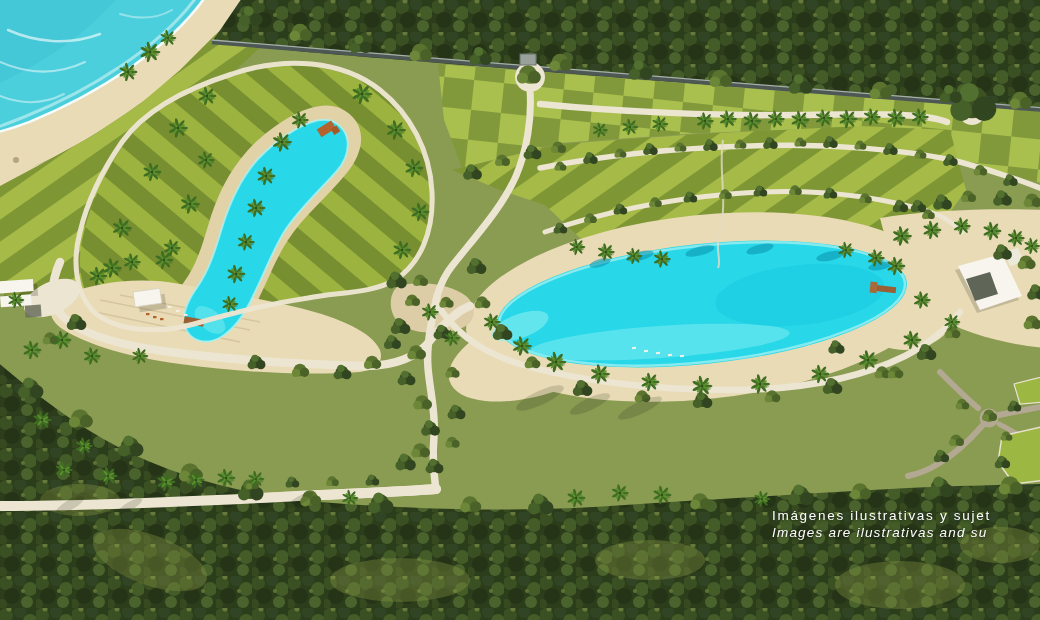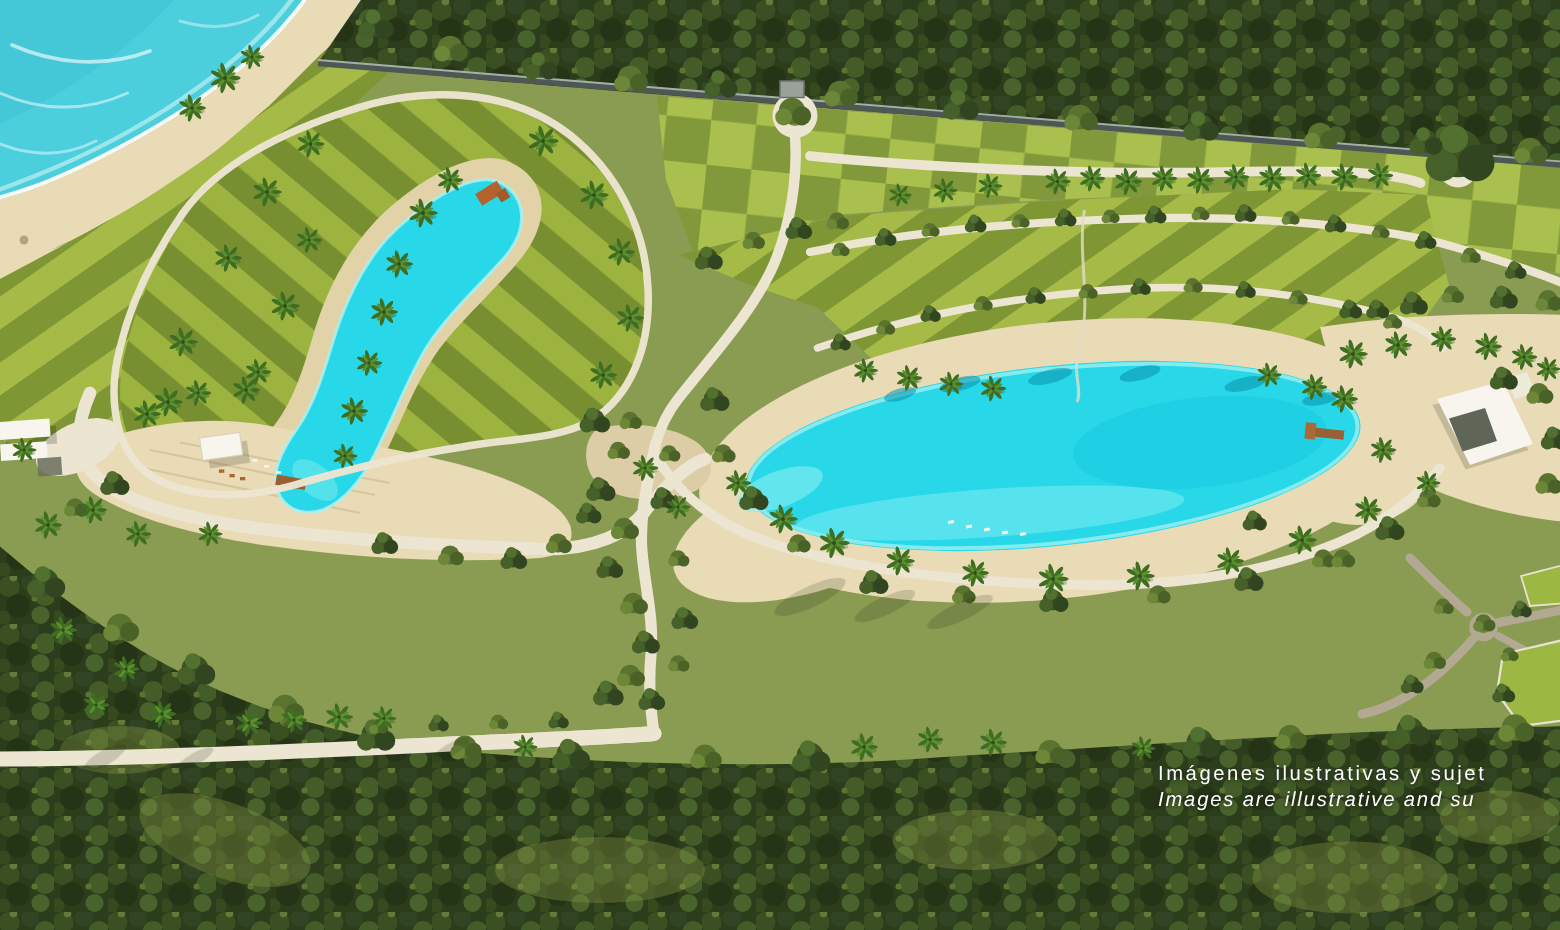--- a/index.html
+++ b/index.html
@@ -452,15 +452,15 @@
     <ellipse cx="590" cy="404" rx="22" ry="6" transform="rotate(-25 590 404)"></ellipse>
     <ellipse cx="640" cy="408" rx="24" ry="6" transform="rotate(-25 640 408)"></ellipse>
     <ellipse cx="70" cy="505" rx="16" ry="5" transform="rotate(-30 70 505)"></ellipse>
     <ellipse cx="130" cy="506" rx="14" ry="4" transform="rotate(-30 130 506)"></ellipse>
     <ellipse cx="300" cy="500" rx="15" ry="4" transform="rotate(-30 300 500)"></ellipse>
   </g>
 </svg>
 
   <div class="disclaimer">
     <div>Imágenes ilustrativas y sujet</div>
-    <div class="en">Images are illustrative and su</div>
+    <div class="en">Images are ilustrativas and su</div>
   </div>
 </div>
 
 </body></html>

